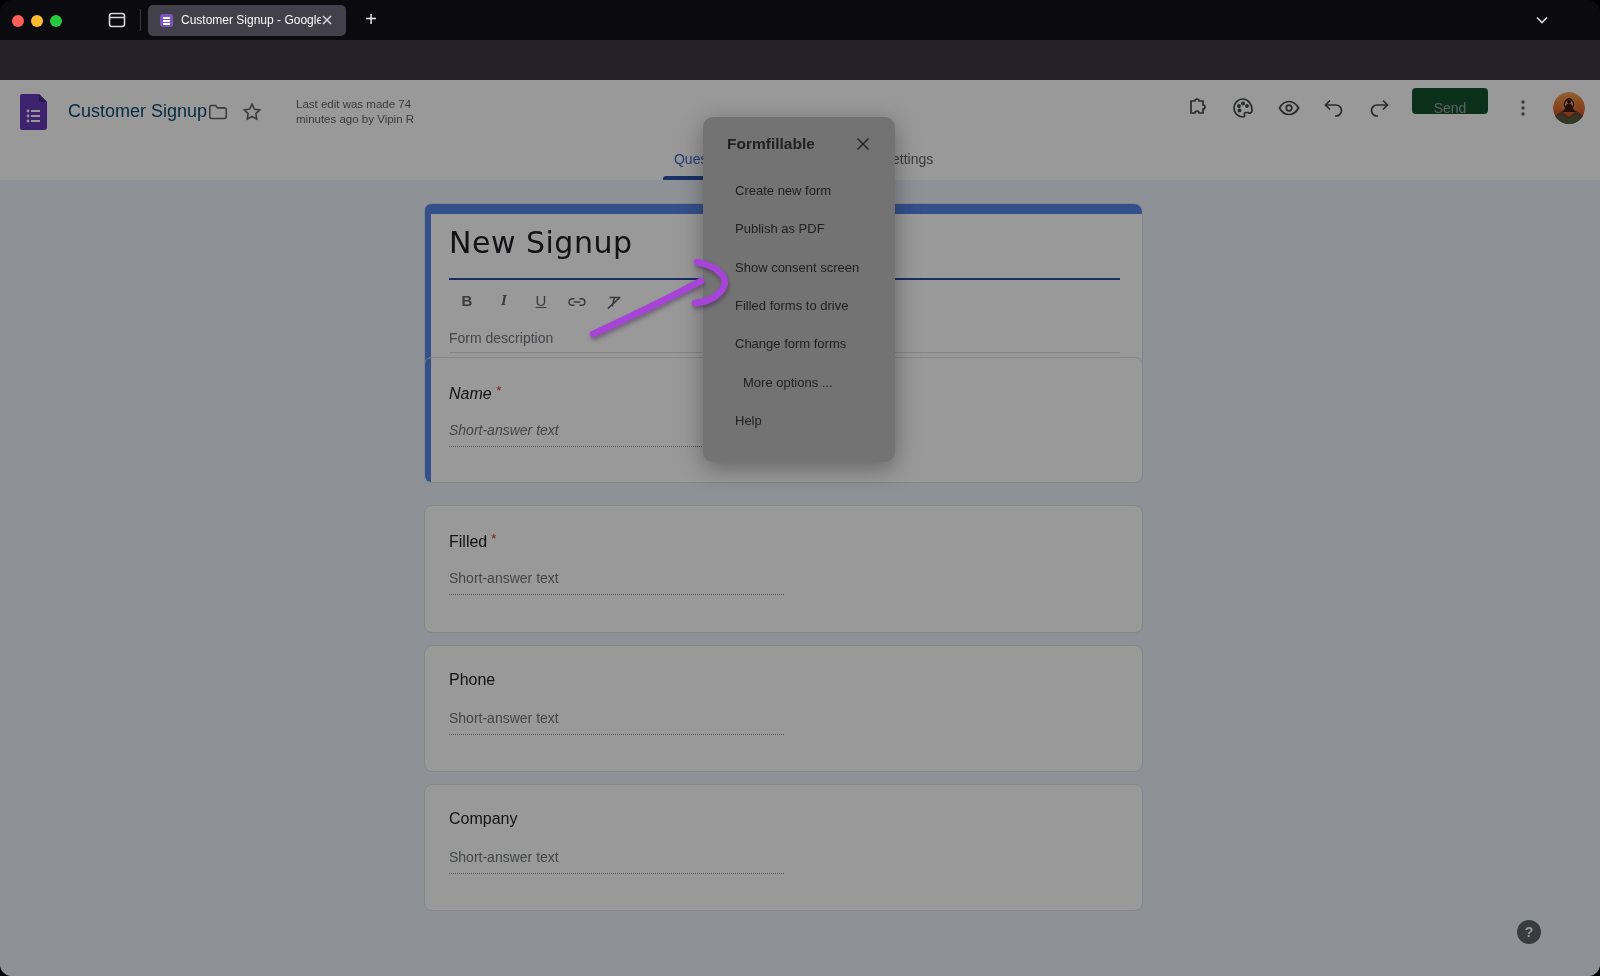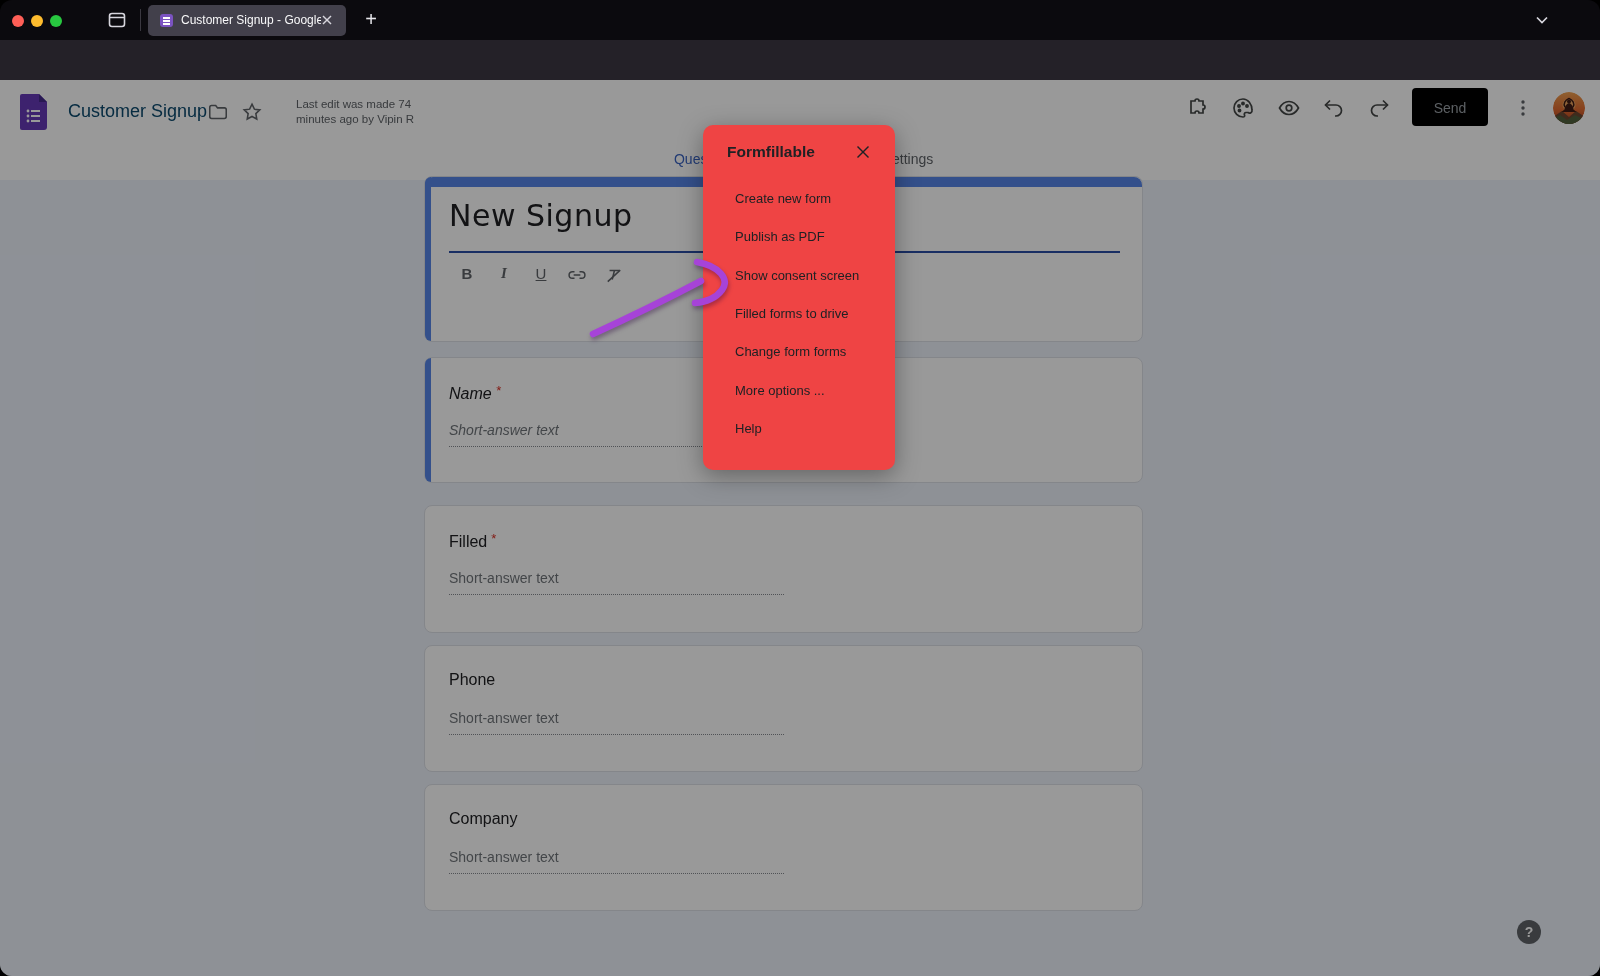--- a/index.html
+++ b/index.html
@@ -45,35 +45,35 @@
   #page{left:0;top:80px;width:1600px;height:896px;background:#edf2fb;}
   #forms-header{left:0;top:0;width:1600px;height:100px;background:#ffffff;}
   #forms-logo{left:20px;top:14px;}
   #form-title-header{left:68px;top:21px;font-size:18px;color:#0c4a6e;}
   #folder-btn{left:207px;top:21px;}
   #star-form-btn{left:241px;top:21px;}
   #last-edit{left:296px;top:17px;font-size:11.5px;line-height:15px;color:#5f6368;}
   .hdricon{top:16px;}
   #addons-btn{left:1186px;} #palette-btn{left:1231px;} #preview-btn{left:1277px;}
   #undo-btn{left:1322px;} #redo-btn{left:1367px;}
-  #send-btn{left:1412px;top:8px;width:76px;height:38px;border-radius:4px;background:#000000;
+  #send-btn{left:1412px;top:8px;width:76px;height:26px;border-radius:4px;background:#14532d;
     color:#9aa0a6;font-size:14px;line-height:38px;text-align:center;border:0;font-family:inherit;}
   #more-btn{left:1511px;top:16px;}
   #avatar{left:1553px;top:12px;width:32px;height:32px;border-radius:50%;overflow:hidden;}
 
   #tabsrow{left:0;top:100px;width:1600px;height:0;}
   .ftab{top:-29px;font-size:14px;color:#5f6368;}
   #tab-questions{left:663px;width:85px;text-align:center;color:#3a63c2;}
   #tab-responses{left:760px;width:80px;text-align:center;}
   #tab-settings{left:877px;width:62px;text-align:center;}
   #tab-indicator{left:663px;top:-4px;width:85px;height:4px;background:#2d52aa;border-radius:3px 3px 0 0;}
 
   .card{left:424px;width:719px;background:#fff;border-radius:8px;border:1px solid #dcdfe6;}
   .leftbar{left:0;top:0;width:6px;height:100%;background:#5786e8;border-radius:8px 0 0 8px;}
-  #card-title{top:96px;height:166px;}
+  #card-title{top:123px;height:166px;}
   #card-topbar{left:0;top:0;width:100%;height:10px;background:#5786e8;border-radius:8px 8px 0 0;}
   #new-signup-title{left:24px;top:21px;font-size:30px;color:#202124;font-family:"DejaVu Sans",sans-serif;letter-spacing:.5px;}
   #title-underline{left:24px;top:74px;width:671px;height:2px;background:#2b4da6;}
   .fmt{top:88px;font-size:15px;color:#5f6368;width:20px;text-align:center;}
   #fmt-bold{left:32px;font-weight:700;}
   #fmt-italic{left:69px;font-family:"Liberation Serif",serif;font-style:italic;font-weight:600;}
   #fmt-underline{left:106px;text-decoration:underline;}
   #fmt-link{left:142px;top:90px;}
   #fmt-clear{left:180px;top:90px;}
   #form-desc{left:24px;top:126px;width:671px;font-size:14px;color:#70757a;
@@ -85,27 +85,27 @@
   .qlabel{left:24px;top:25px;font-size:16px;color:#202124;}
   .req{color:#d93025;font-size:13px;vertical-align:4px;padding-left:4px;}
   .sans{left:24px;top:64px;width:335px;font-size:14px;color:#70757a;
     border-bottom:1px dotted #85898f;padding-bottom:8px;}
 
   #help-btn{left:1517px;top:840px;width:24px;height:24px;border-radius:50%;background:#5f6368;
     color:#fff;font-size:14px;font-weight:700;text-align:center;line-height:24px;}
 
   
   #overlay{left:0;top:80px;width:1600px;height:896px;background:rgba(0,0,0,0.40);z-index:20;}
-  #modal{left:703px;top:125px;width:192px;height:345px;background:#ef4444;border-radius:10px;z-index:30;
+  #modal{left:703px;top:117px;width:192px;height:345px;background:#737373;border-radius:10px;z-index:30;
     box-shadow:0 6px 24px rgba(0,0,0,0.35);}
   #modal-title{left:24px;top:18px;font-size:15.5px;font-weight:700;color:#202124;}
   #modal-close{left:152px;top:19px;cursor:pointer;}
   .mitem{left:32px;height:18px;font-size:13px;color:#202124;white-space:nowrap;}
   #mi0{top:66px;} #mi1{top:104px;} #mi2{top:143px;} #mi3{top:181px;}
-  #mi4{top:219px;} #mi5{top:258px;} #mi6{top:296px;text-align:right;}
+  #mi4{top:219px;} #mi5{top:258px;margin-left:8px;} #mi6{top:296px;text-align:right;}
   #arrow-layer{left:0;top:0;z-index:40;pointer-events:none;}
 </style>
 </head>
 <body>
 
 <div id="window">
 
   <div id="titlebar" class="abs">
     <div id="light-close" class="abs light"></div>
     <div id="light-min" class="abs light"></div>
@@ -333,20 +333,21 @@
         <svg width="20" height="16" viewBox="0 0 24 16" fill="none" stroke="#5f6368" stroke-width="1.8">
           <path d="M9 4 H6.5 a4 4 0 0 0 0 8 H9 M15 4 h2.5 a4 4 0 0 1 0 8 H15 M8 8 h8"></path>
         </svg>
       </span>
       <span id="fmt-clear" class="abs">
         <svg width="18" height="16" viewBox="0 0 20 18" fill="none" stroke="#5f6368" stroke-width="1.7">
           <path d="M5 4 h11 M10.5 4 L8 14"></path>
             <line x1="3" y1="16.5" x2="17" y2="3.5"></line>
         </svg>
       </span>
+      <div id="form-desc" class="abs">Form description</div>
     </div>
 
     <div id="card-name" class="abs card qcard">
       <div class="abs leftbar"></div>
       <div class="abs qlabel"><span>Name</span><span class="req">*</span></div>
       <div class="abs sans">Short-answer text</div>
     </div>
 
     <div id="card-email" class="abs card qcard">
       <div class="abs qlabel"><span>Filled</span><span class="req">*</span></div>

